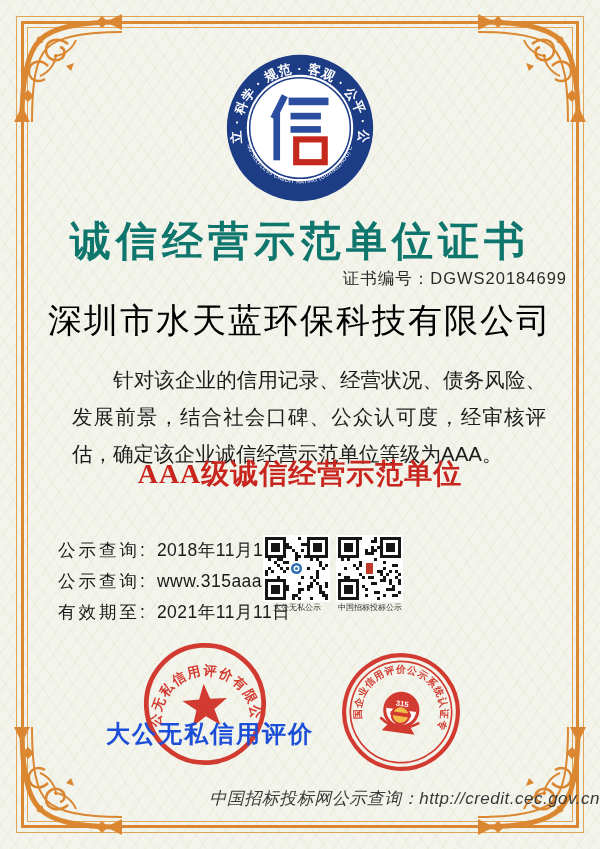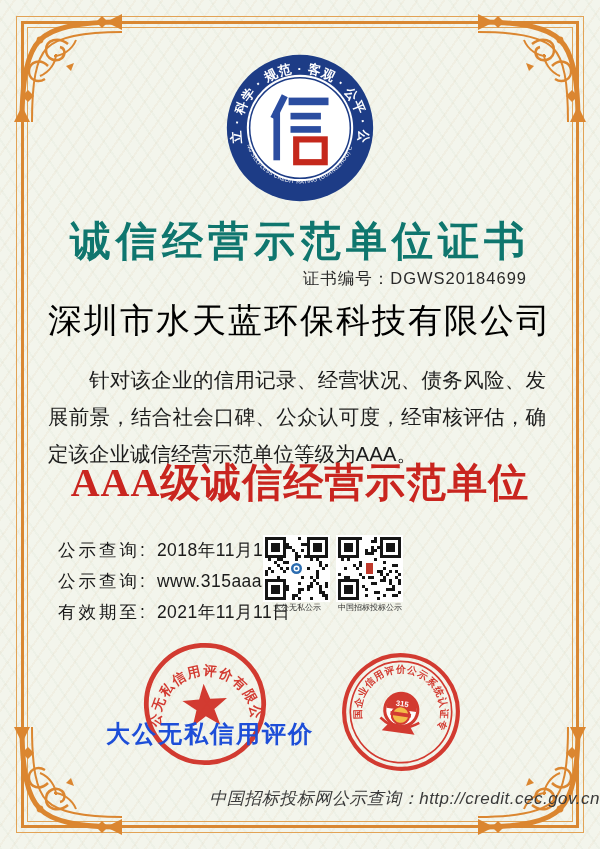--- a/index.html
+++ b/index.html
@@ -35,36 +35,36 @@
   .content { position:absolute; inset:0; z-index:3; }
 
   .logo-wrap { position:absolute; top:52px; left:50%; transform:translateX(-50%); width:152px; height:152px; }
   .logo-wrap svg { width:100%; height:100%; display:block; }
 
   .title {
     position:absolute; top:214px; width:100%; text-align:center;
     font-size:41px; font-weight:900; letter-spacing:5px; color:#0f766e;
   }
   .cert-no {
-    position:absolute; top:268px; width:100%; text-align:right; padding-right:73px;
+    position:absolute; top:268px; width:100%; text-align:right; padding-right:33px;
     font-size:16.5px; color:#2a2a2a; letter-spacing:1px;
   }
   .company {
     position:absolute; top:298px; width:100%; text-align:center;
     font-size:34px; font-weight:400; letter-spacing:2px; color:#000000;
   }
   .body-text {
-    position:absolute; top:361px; left:48px; right:54px;
+    position:absolute; top:361px; left:72px; right:54px;
     font-size:20.5px; line-height:37px; color:#1c1c1c;
     text-align:justify; text-indent:2em;
   }
   .award {
     position:absolute; top:455px; width:100%; text-align:center;
     font-family:"Liberation Serif","DejaVu Serif",serif;
-    font-size:40px; font-weight:900; letter-spacing:1px; color:#c9251f;
+    font-size:28px; font-weight:900; letter-spacing:1px; color:#c9251f;
   }
 
   .info-block { position:absolute; top:538px; left:58px; }
   .info-row { display:flex; align-items:baseline; height:31px; font-size:17.5px; color:#1a1a1a; }
   .info-label { letter-spacing:3px; margin-right:9px; }
   .info-value { letter-spacing:0.5px; }
 
   .qr { position:absolute; top:537px; width:64px; text-align:center; }
   .qr-1 { left:265px; }
   .qr-2 { left:338px; }

